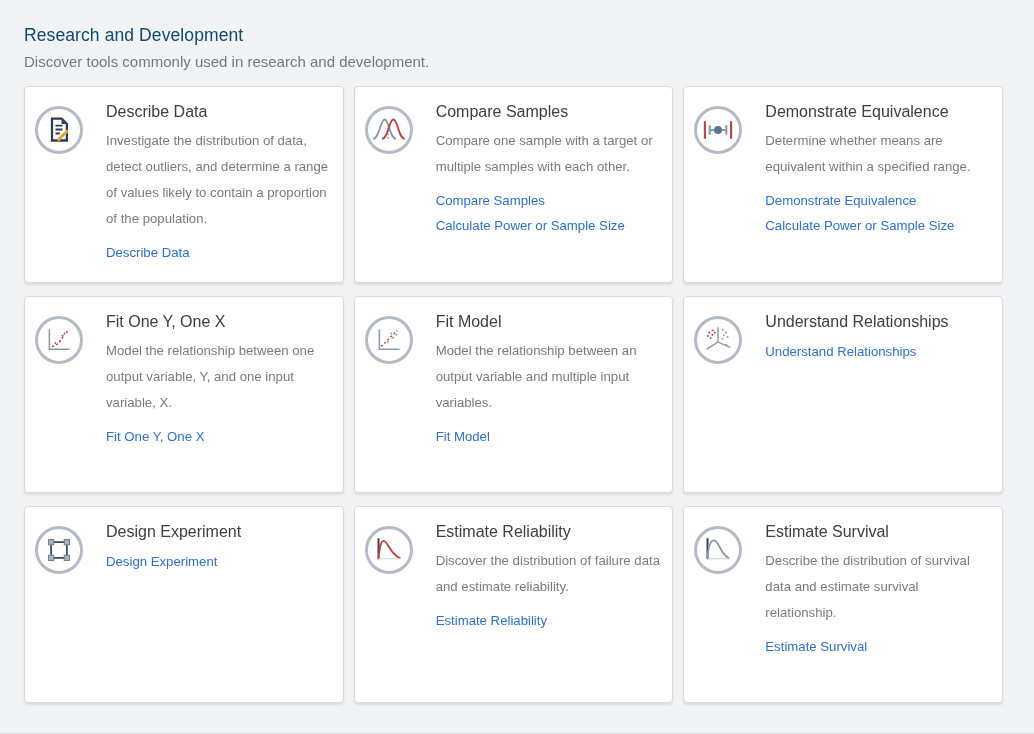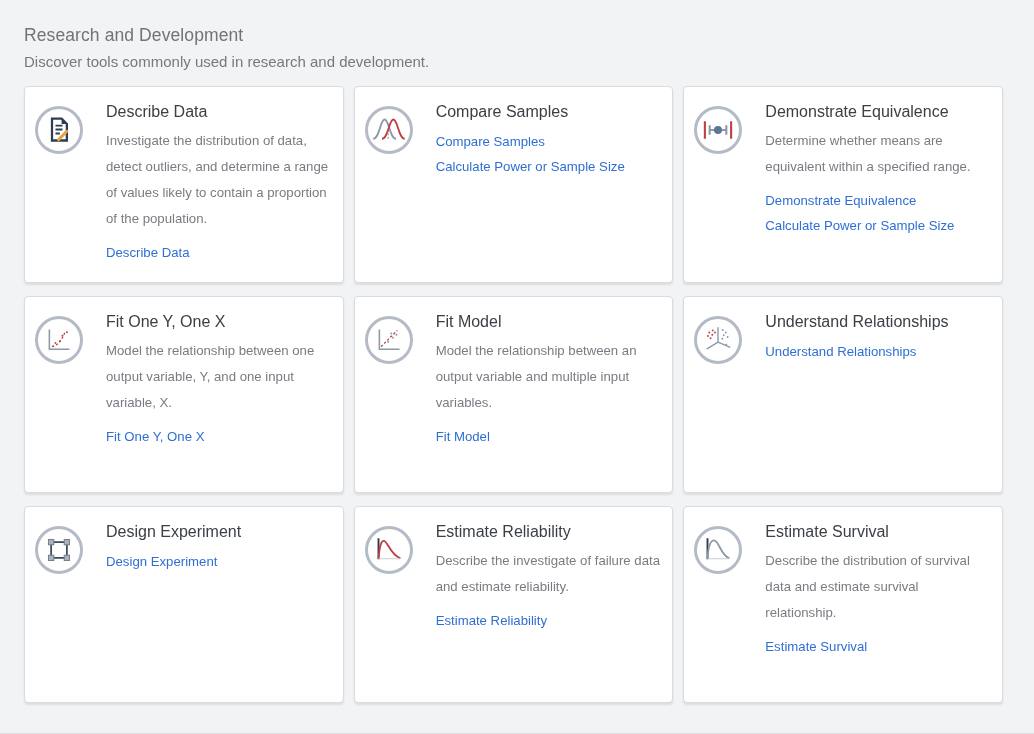--- a/index.html
+++ b/index.html
@@ -10,21 +10,21 @@
     overflow: hidden;
   }
   .page {
     width: 1034px; height: 734px;
     padding: 25px 31px 0 24px;
     position: relative;
     border-bottom: 1px solid #d9dbde;
   }
   .page-title {
     font-size: 17.5px;
-    color: #737373;
+    color: #0c4a6e;
     font-weight: 500;
     letter-spacing: 0.1px;
   }
   .page-subtitle {
     font-size: 15px;
     color: #75797f;
     margin-top: 7px;
   }
   .cards-grid {
     margin-top: 16px;
@@ -111,20 +111,21 @@
   <div class="card">
     <span class="icon-circle">
           <svg viewBox="0 0 48 48">
             <line x1="23" y1="24" x2="23" y2="34" stroke="#8d99a8" stroke-width="1.4" stroke-dasharray="2,2"></line>
             <path d="M6 34 C13 34 14 12 19 12 C24 12 25 34 32 34" fill="none" stroke="#8d99a8" stroke-width="2.1"></path>
             <path d="M16 34 C23 34 24 12 29 12 C34 12 35 34 42 34" fill="none" stroke="#bf4044" stroke-width="2.1"></path>
           </svg>
         </span>
     <div class="card-body">
       <div class="card-title">Compare Samples</div>
+      <div class="card-desc">Compare one sample with a target or multiple samples with each other.</div>
       <div class="card-links">
             <a class="card-link" href="#">Compare Samples</a>
             <a class="card-link" href="#">Calculate Power or Sample Size</a>
           </div>
     </div>
   </div>
 
   <div class="card">
     <span class="icon-circle">
           <svg viewBox="0 0 48 48">
@@ -235,21 +236,21 @@
   <div class="card">
     <span class="icon-circle">
           <svg viewBox="0 0 48 48">
             <line x1="12" y1="10.5" x2="12" y2="34.5" stroke="#2d3e50" stroke-width="2.2"></line>
             <path d="M12 34 C 13.5 17 15.5 13.5 18 13.5 C 22.5 13.5 25 29 37 33.5" fill="none" stroke="#bf4044" stroke-width="2.1"></path>
             <line x1="12" y1="34" x2="37" y2="34" stroke="#c9ced5" stroke-width="1.4"></line>
           </svg>
         </span>
     <div class="card-body">
       <div class="card-title">Estimate Reliability</div>
-      <div class="card-desc">Describe the investigate of failure data and estimate reliability.</div>
+      <div class="card-desc">Discover the distribution of failure data and estimate reliability.</div>
       <div class="card-links">
             <a class="card-link" href="#">Estimate Reliability</a>
           </div>
     </div>
   </div>
 
   <div class="card">
     <span class="icon-circle">
           <svg viewBox="0 0 48 48">
             <line x1="12" y1="10.5" x2="12" y2="34.5" stroke="#2d3e50" stroke-width="2.2"></line>

